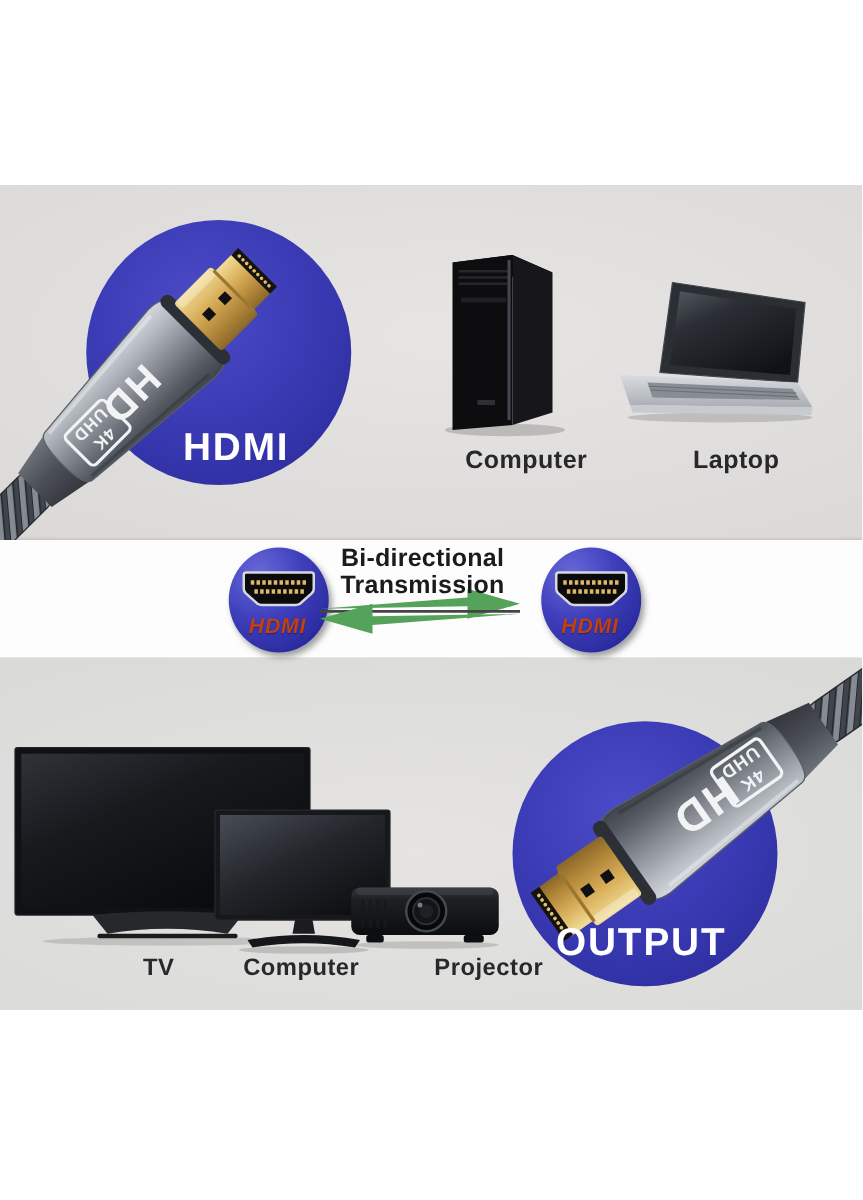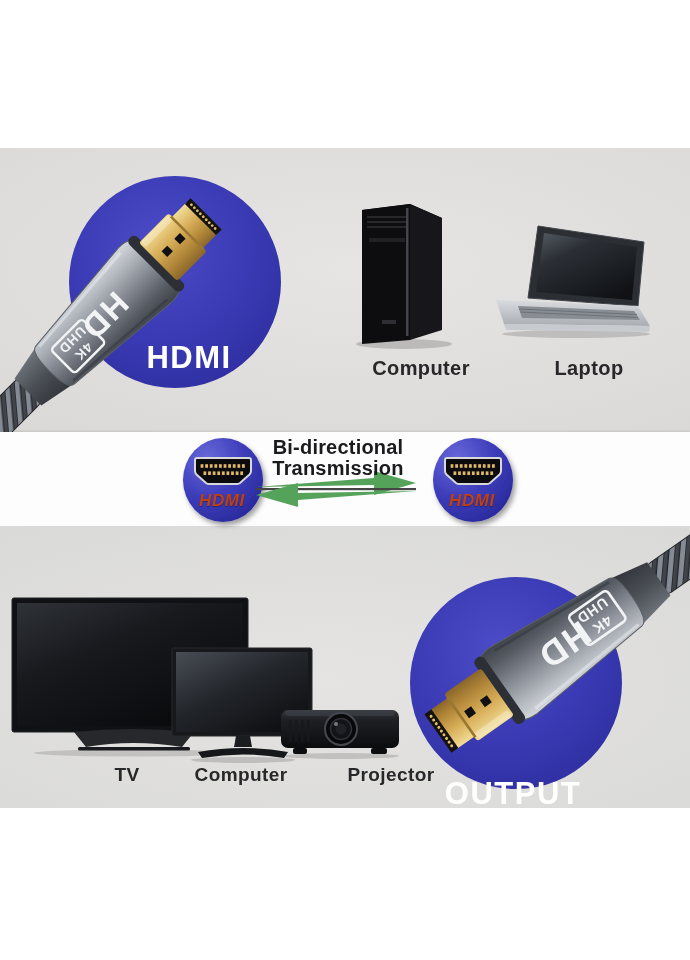--- a/index.html
+++ b/index.html
@@ -282,15 +282,15 @@
   <div class="trans" style="left:338px;top:437px;">
     <div>Bi-directional</div>
     <div>Transmission</div>
   </div>
   <div class="hdmi-lbl" style="left:222px;top:491px;">HDMI</div>
   <div class="hdmi-lbl" style="left:472px;top:491px;">HDMI</div>
 
   <div class="lbl" style="left:127px;top:764px;">TV</div>
   <div class="lbl" style="left:241px;top:764px;">Computer</div>
   <div class="lbl" style="left:349px;top:764px;margin-left:42px;">Projector</div>
-  <div class="io" style="left:513px;top:776px;">OUTPUT</div>
+  <div class="io" style="left:513px;top:736px;">OUTPUT</div>
 
 </div>
 
 </body></html>

